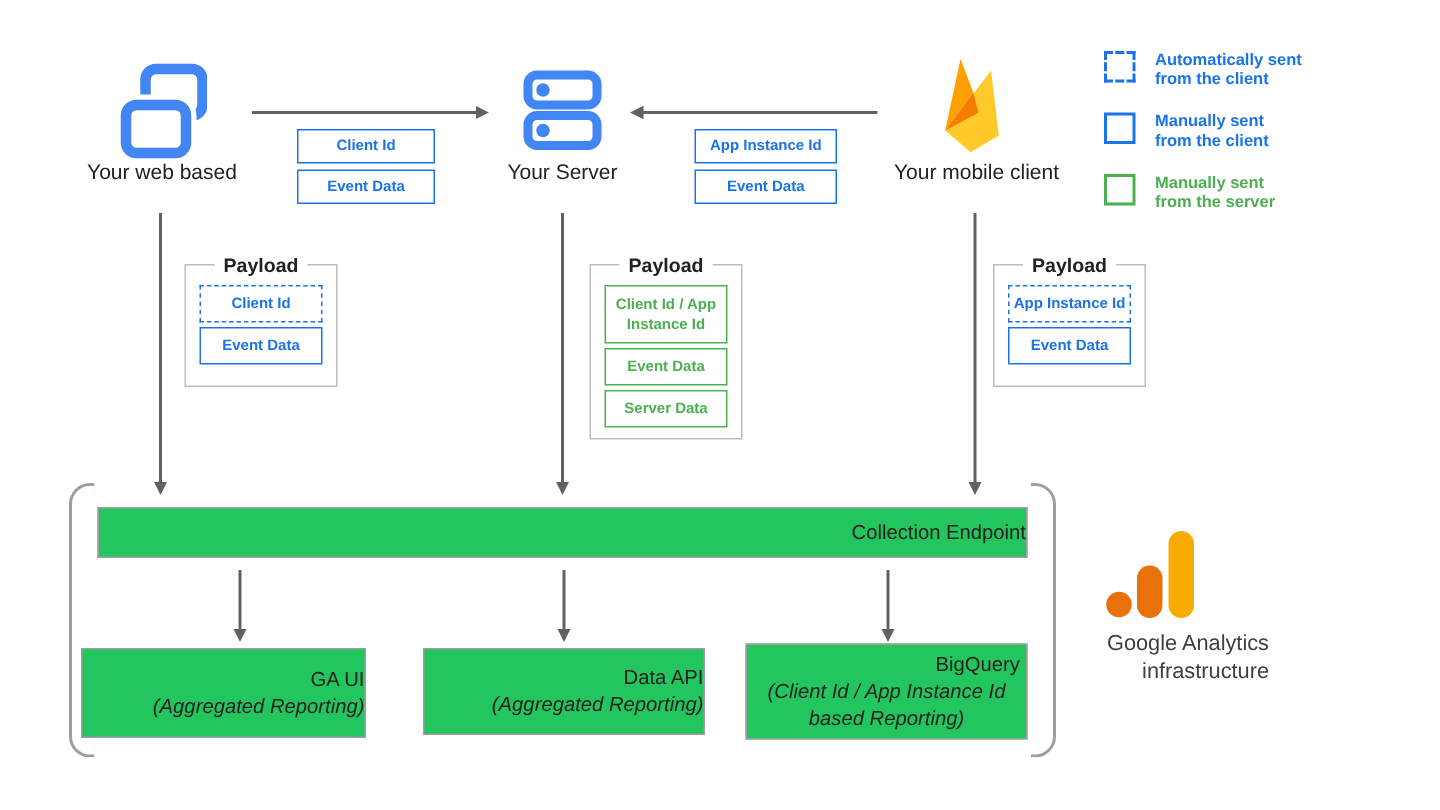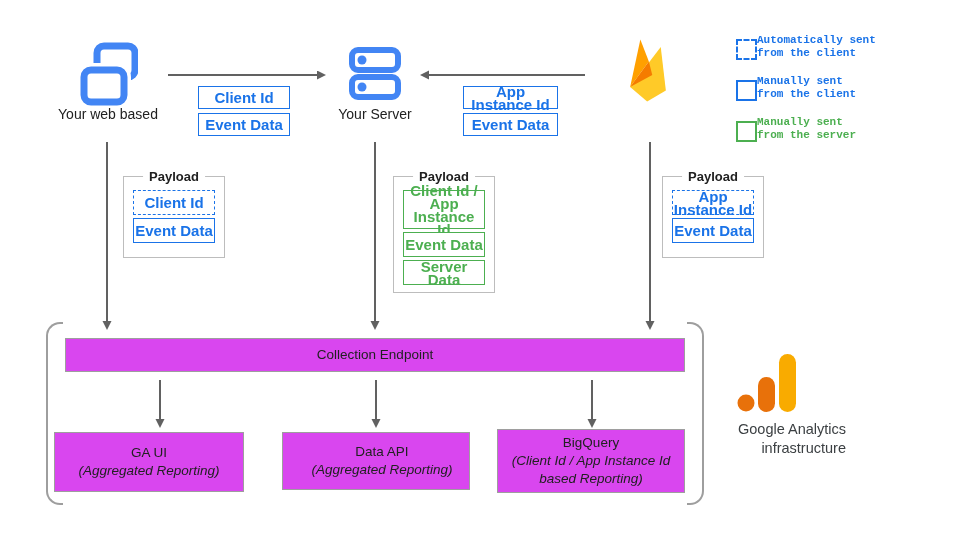--- a/index.html
+++ b/index.html
@@ -7,50 +7,50 @@
     position:relative;width:960px;height:540px;background:#fff;overflow:hidden;
     font-family:"Liberation Sans",sans-serif;color:#212121;
   }
   .abs{position:absolute;}
   
   .node-label{font-size:14px;color:#212121;text-align:center;font-weight:500;}
   
   .pill{
     box-sizing:border-box;background:#fff;border:1.5px solid #1a73e8;color:#1a73e8;
     display:flex;align-items:center;justify-content:center;text-align:center;
-    font-size:15px;font-weight:700;line-height:13px;
+    font-size:10px;font-weight:700;line-height:13px;
   }
   .pill.dashed{border-style:dashed;}
   .pill.green{border-color:#4caf50;color:#4caf50;}
   .flow-stack{display:flex;flex-direction:column;gap:4px;}
   .flow-stack .pill{height:23px;}
   
   .payload{
     box-sizing:border-box;border:1px solid #bdbdbd;background:#fff;
     padding:13px 9px 9px 9px;display:flex;flex-direction:column;gap:3px;
   }
   .payload-title{
     position:absolute;top:-8px;left:50%;transform:translateX(-50%);
     background:#fff;padding:0 6px;font-size:13px;font-weight:700;color:#212121;white-space:nowrap;
   }
   .payload .pill{height:25px;flex:none;}
   .payload .pill.tall{height:39px;padding:2px;}
   
-  .legend-row{display:flex;align-items:flex-end;margin-bottom:15px;font-family:Liberation Mono, monospace;}
+  .legend-row{display:flex;align-items:flex-start;gap:13px;margin-bottom:15px;}
   .legend-swatch{box-sizing:border-box;width:21px;height:21px;background:#fff;flex:none;}
   .legend-swatch.dashed-blue{border:2px dashed #1a73e8;}
   .legend-swatch.solid-blue{border:2px solid #1a73e8;}
   .legend-swatch.solid-green{border:2px solid #4caf50;}
   .legend-text{font-size:11px;line-height:13px;font-weight:700;}
   .legend-text.blue{color:#1a73e8;}
   .legend-text.green{color:#4caf50;}
   
   .big-box{
-    box-sizing:border-box;border:1px solid #9e9e9e;background:#d946ef;
-    display:flex;flex-direction:column;align-items:center;justify-content:center;
+    box-sizing:border-box;border:1px solid #9e9e9e;background:#22c55e;
+    display:flex;flex-direction:column;align-items:flex-end;justify-content:center;
     font-size:13.5px;line-height:18px;text-align:center;color:#212121;
   }
   .big-box .subtitle{font-style:italic;}
   .bracket{box-sizing:border-box;border:2px solid #9e9e9e;}
   .bracket.left{border-right:none;border-radius:14px 0 0 14px;}
   .bracket.right{border-left:none;border-radius:0 14px 14px 0;}
   .brand-text{font-size:14.5px;line-height:19px;color:#3c4043;text-align:center;}
   svg{display:block;}
 </style>
 </head>
@@ -93,20 +93,21 @@
   </div>
   <div class="abs node-label" style="left:315px;top:106px;width:120px;text-align:center;">Your Server</div>
 
   <div class="abs" style="left:617px;top:36px;">
     <svg width="62" height="68" viewBox="0 0 60 80">
       <polygon points="21,4 9,60 31,30" fill="#FFA000"></polygon>
       <polygon points="45,13 9,60 29,77 51,64" fill="#FFCA28"></polygon>
       <polygon points="31,30 9,60 35,46" fill="#F57C00"></polygon>
     </svg>
   </div>
+  <div class="abs node-label" style="left:586px;top:106px;width:130px;">Your mobile client</div>
 
   <div class="abs flow-stack" style="left:198px;top:86px;width:92px;">
     <div class="pill">Client Id</div>
     <div class="pill">Event Data</div>
   </div>
 
   <div class="abs flow-stack" style="left:463px;top:86px;width:95px;">
     <div class="pill">App Instance Id</div>
     <div class="pill">Event Data</div>
   </div>

